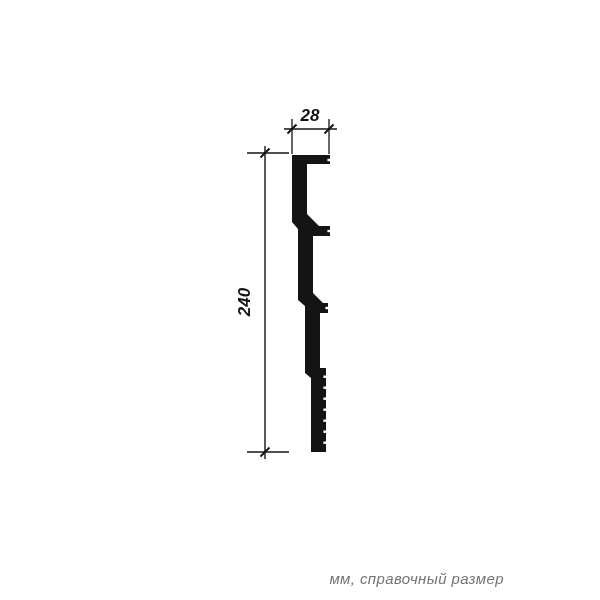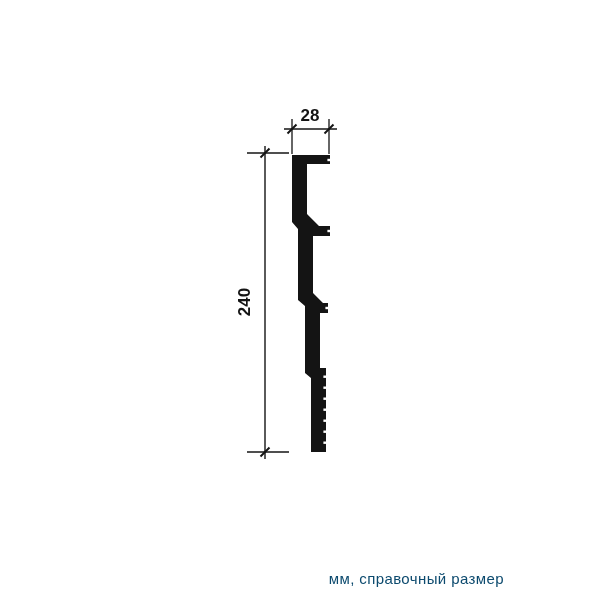--- a/index.html
+++ b/index.html
@@ -9,39 +9,40 @@
     height: 600px;
     background: #ffffff;
     overflow: hidden;
     font-family: "Liberation Sans", sans-serif;
   }
   .canvas {
     position: relative;
     width: 516px;
     height: 600px;
     background: #ffffff;
+    font-style: italic;
   }
   svg.drawing {
     position: absolute;
     left: 0;
     top: 0;
   }
   .dim-label {
     font-family: "Liberation Sans", sans-serif;
     font-size: 17px;
     font-weight: 600;
     fill: #141414;
   }
   .units-note {
     position: absolute;
     right: 12px;
     top: 570px;
     font-size: 15px;
     letter-spacing: 0.4px;
-    color: #0c4a6e;
+    color: #737373;
     white-space: nowrap;
   }
 </style>
 </head>
 <body>
 
 <div class="canvas">
 
   <svg id="drawing-svg" class="drawing" width="600" height="600" viewBox="0 0 600 600">
     <g id="profile-group">

